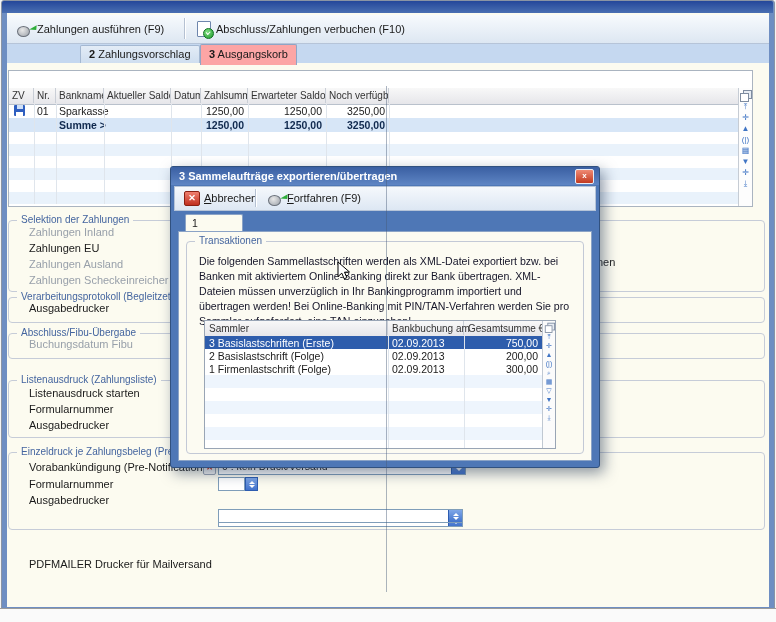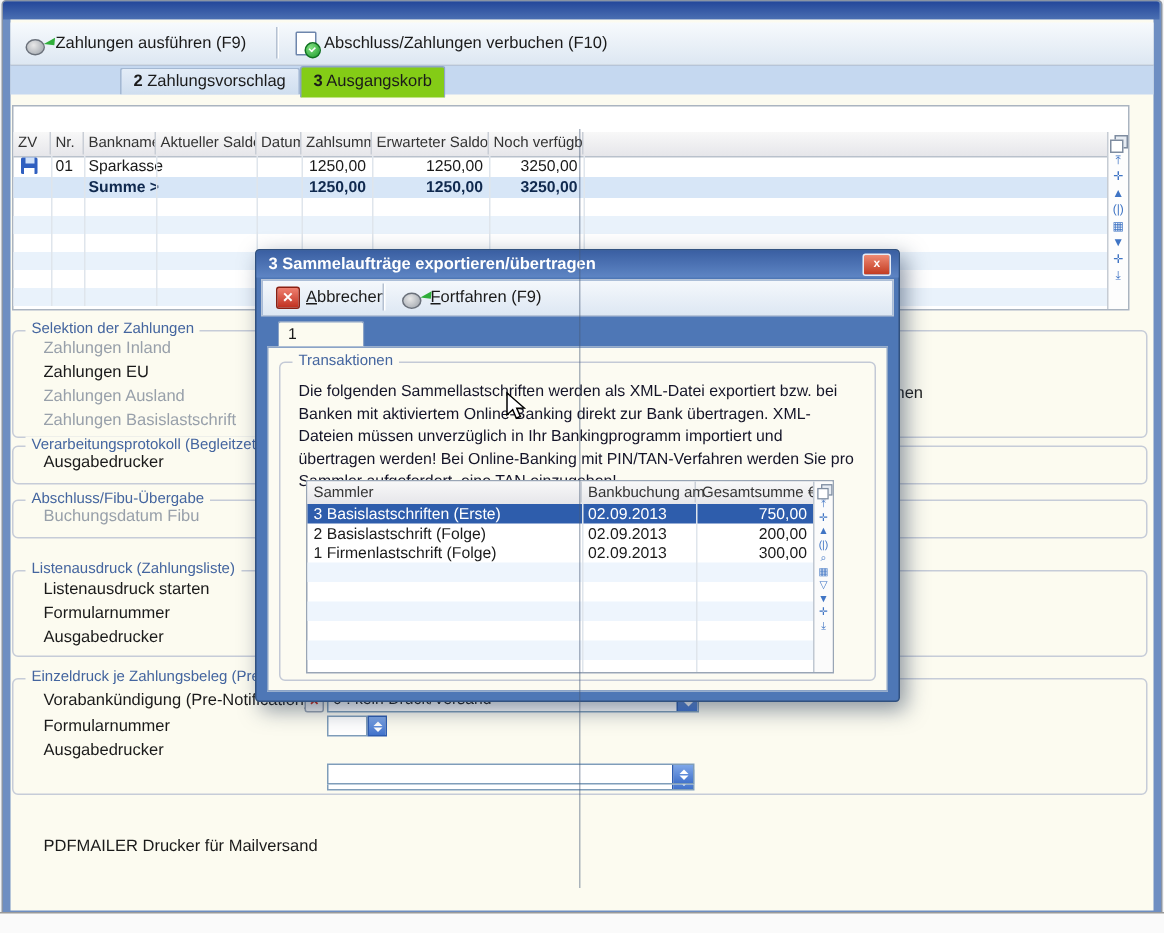--- a/index.html
+++ b/index.html
@@ -43,21 +43,21 @@
   .pages-icon:after{content:"";position:absolute;left:0;top:2.5px;width:7px;height:7px;background:#fff;border:1px solid #7e8ca0;}
 
   
   .tabstrip{left:7px;top:44px;width:762px;height:19px;background:#c5d8f0;}
   .tab{position:absolute;top:1px;height:17px;background:linear-gradient(#e3ecf7,#cfdeef);
        border:1px solid #a4b8d2;border-bottom:none;border-radius:2px 2px 0 0;
        padding:0 8px;line-height:17px;font-size:11px;cursor:default;}
   .tab .num{font-weight:bold;}
   .tab.disabled{color:#96a0ac;margin-top:36px;}
   .tab.disabled .num{font-weight:normal;}
-  .tab.active{top:0;height:20px;background:#84cc16;border-color:#8fa5c5;line-height:19px;z-index:3;}
+  .tab.active{top:0;height:20px;background:#fca5a5;border-color:#8fa5c5;line-height:19px;z-index:3;}
 
   
   .bank-table{left:8px;top:70px;width:743px;height:135px;border:1px solid #aab4c0;background:#fff;}
   .searchrow{position:absolute;left:0;top:0;right:0;height:17px;
      background:linear-gradient(#fbfbfb,#e9e9e9);border-bottom:1px solid #c6c6c6;display:flex;align-items:center;}
   .searchrow .lbl{font-weight:bold;font-size:10.5px;margin-left:6px;}
   .searchrow .ph{font-style:italic;color:#9aa2ac;font-size:10.5px;margin-left:8px;}
   .hdr{position:absolute;left:0;top:17px;right:14px;height:16px;
      background:linear-gradient(#f8f8f8,#e6e6ea);border-bottom:1px solid #b9c1cc;}
   .hcell{position:absolute;top:0;height:15px;border-right:1px solid #c9ced6;font-size:10px;color:#333;
@@ -215,21 +215,21 @@
       <span class="g">✛</span>
       <span class="g">⤓</span>
     </div>
   </div>
 
   <div class="abs groupbox" style="left:8px;top:220px;width:755px;height:70px;">
     <div class="gtitle">Selektion der Zahlungen</div>
     <div class="gitem dis" style="top:5px;">Zahlungen Inland</div>
     <div class="gitem" style="top:21px;">Zahlungen EU</div>
     <div class="gitem dis" style="top:37px;">Zahlungen Ausland</div>
-    <div class="gitem dis" style="top:53px;">Zahlungen Basislastschrift</div>
+    <div class="gitem dis" style="top:53px;">Zahlungen Scheckeinreicher</div>
   </div>
 
   <div class="abs groupbox" style="left:8px;top:297px;width:755px;height:24px;">
     <div class="gtitle">Verarbeitungsprotokoll (Begleitzettel)</div>
     <div class="gitem" style="top:4px;">Ausgabedrucker</div>
   </div>
 
   <div class="abs groupbox" style="left:8px;top:333px;width:755px;height:24px;">
     <div class="gtitle">Abschluss/Fibu-Übergabe</div>
     <div class="gitem dis" style="top:4px;">Buchungsdatum Fibu</div>

